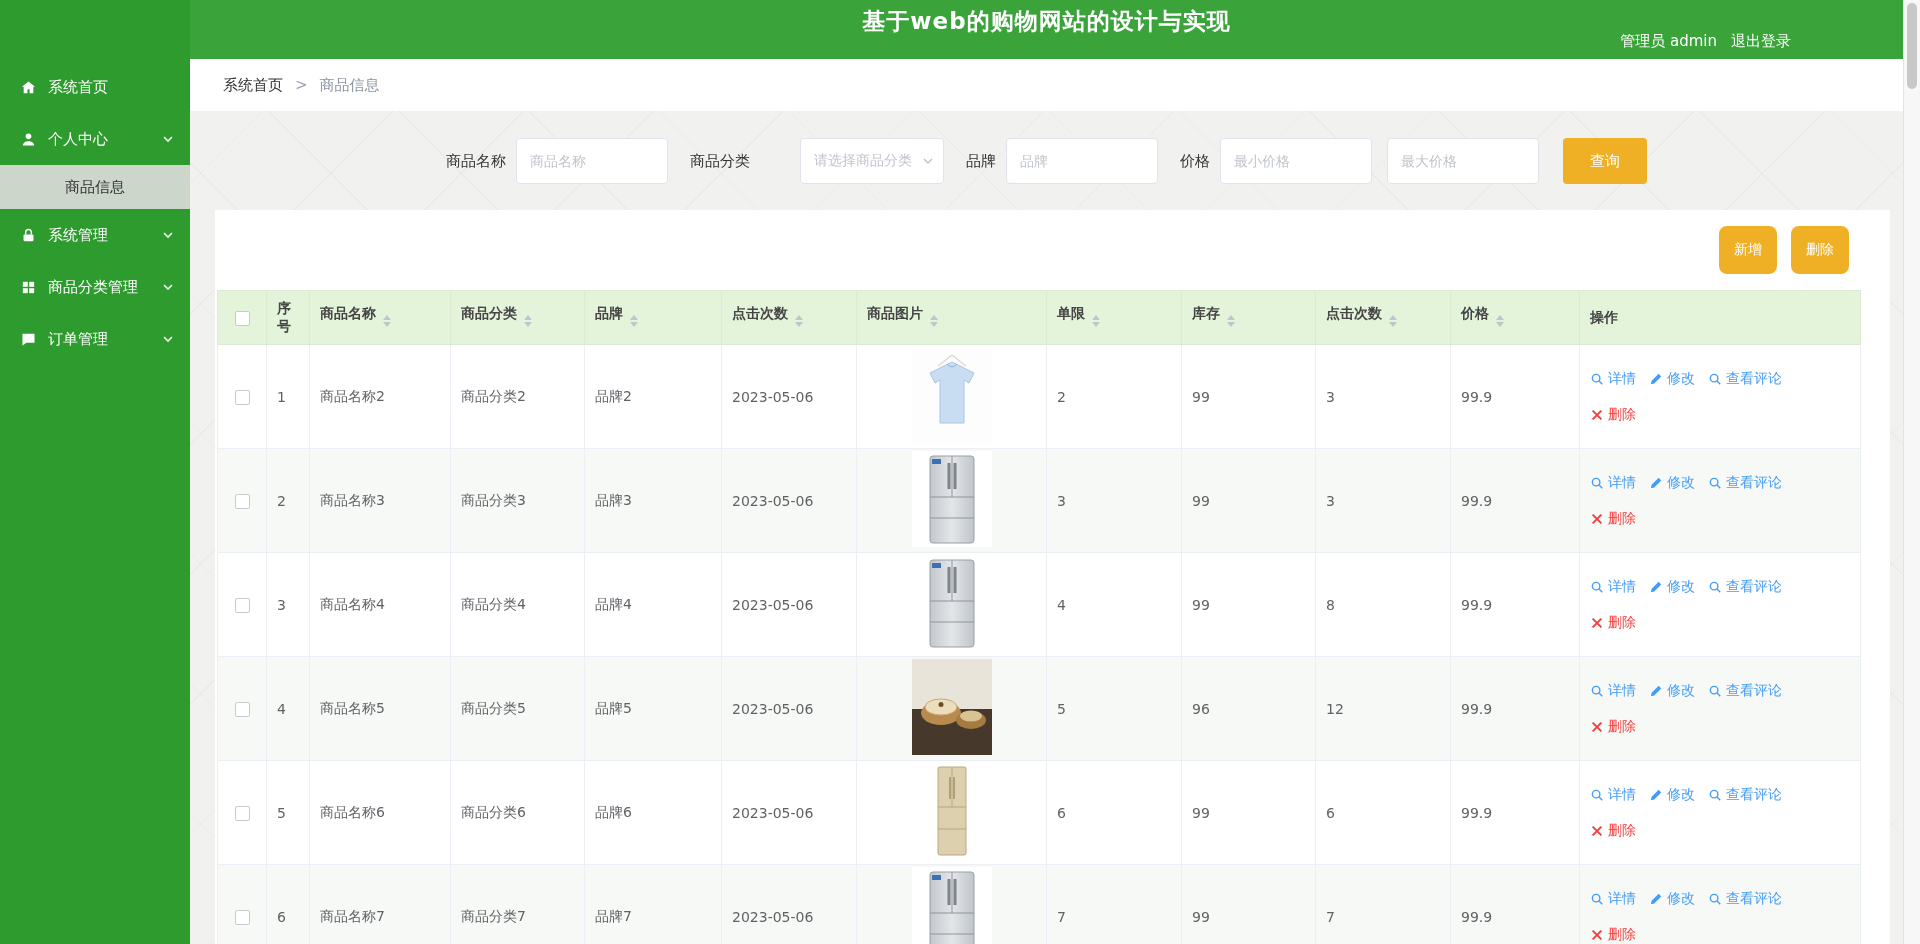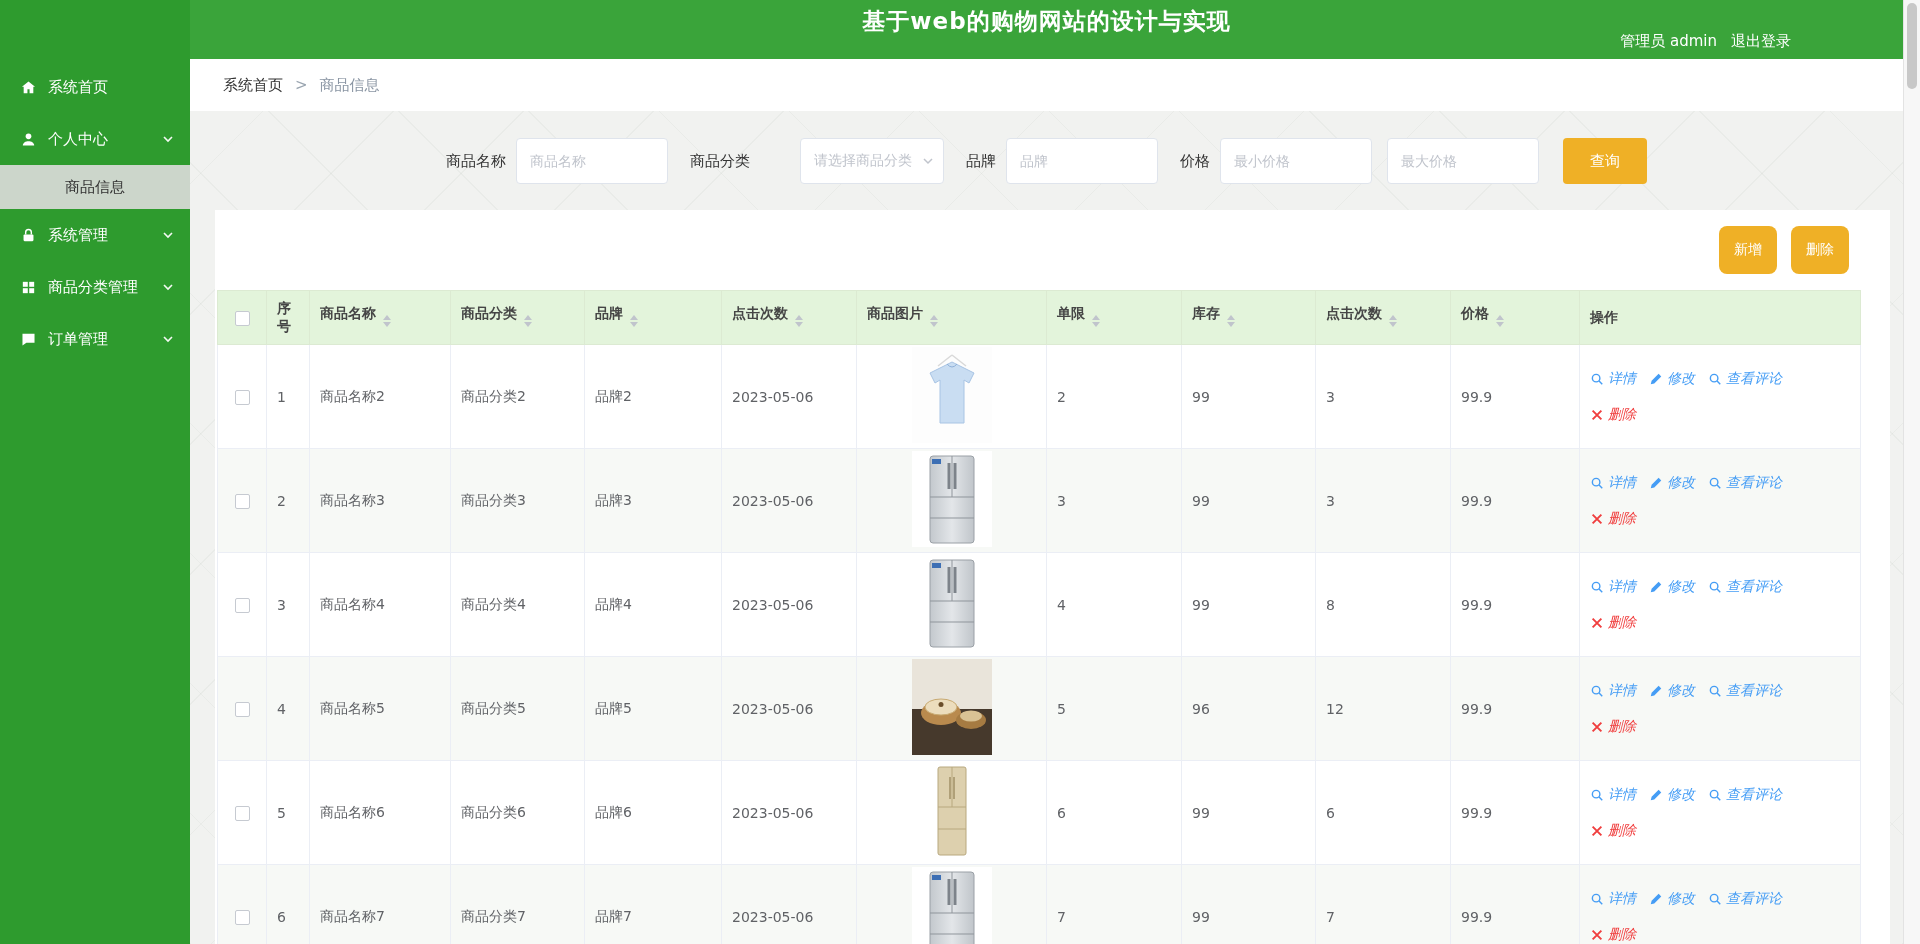--- a/index.html
+++ b/index.html
@@ -61,21 +61,21 @@
   thead th { background:#e3f4db; border-color:#dcead2; color:#454545; font-weight:700; height:54px; }
   tbody td { height:100px; }
   tbody tr:nth-child(even) { background:#f7f9f6; }
   td.c-center { text-align:center; padding:2px; }
   .cb { width:15px; height:15px; border:1px solid #c6cad1; border-radius:2px; background:#fff; display:inline-block; vertical-align:middle; cursor:pointer; }
   .sort { display:inline-flex; flex-direction:column; margin-left:7px; vertical-align:-2px; cursor:pointer; }
   .s-up { width:0; height:0; border:4px solid transparent; border-bottom:5px solid #c0c4cc; margin-bottom:2px; }
   .s-down { width:0; height:0; border:4px solid transparent; border-top:5px solid #c0c4cc; }
   .pimg { display:inline-flex; width:82px; height:96px; }
   .pimg svg { width:100%; height:100%; }
-  td.ops-cell { vertical-align:middle;font-style:italic; }
+  td.ops-cell { vertical-align:middle; }
   .ops { display:flex; flex-wrap:wrap; align-items:center; row-gap:9px; }
   .ops a { display:inline-flex; align-items:center; gap:4px; margin-right:13px; color:#459df5; cursor:pointer; text-decoration:none; white-space:nowrap; }
   .ops a svg { width:14px; height:14px; }
   .ops .brk { flex-basis:100%; height:0; }
   .ops a.danger { color:#f03e3e; }
 </style>
 </head>
 <body>
 
 <div class="page">

